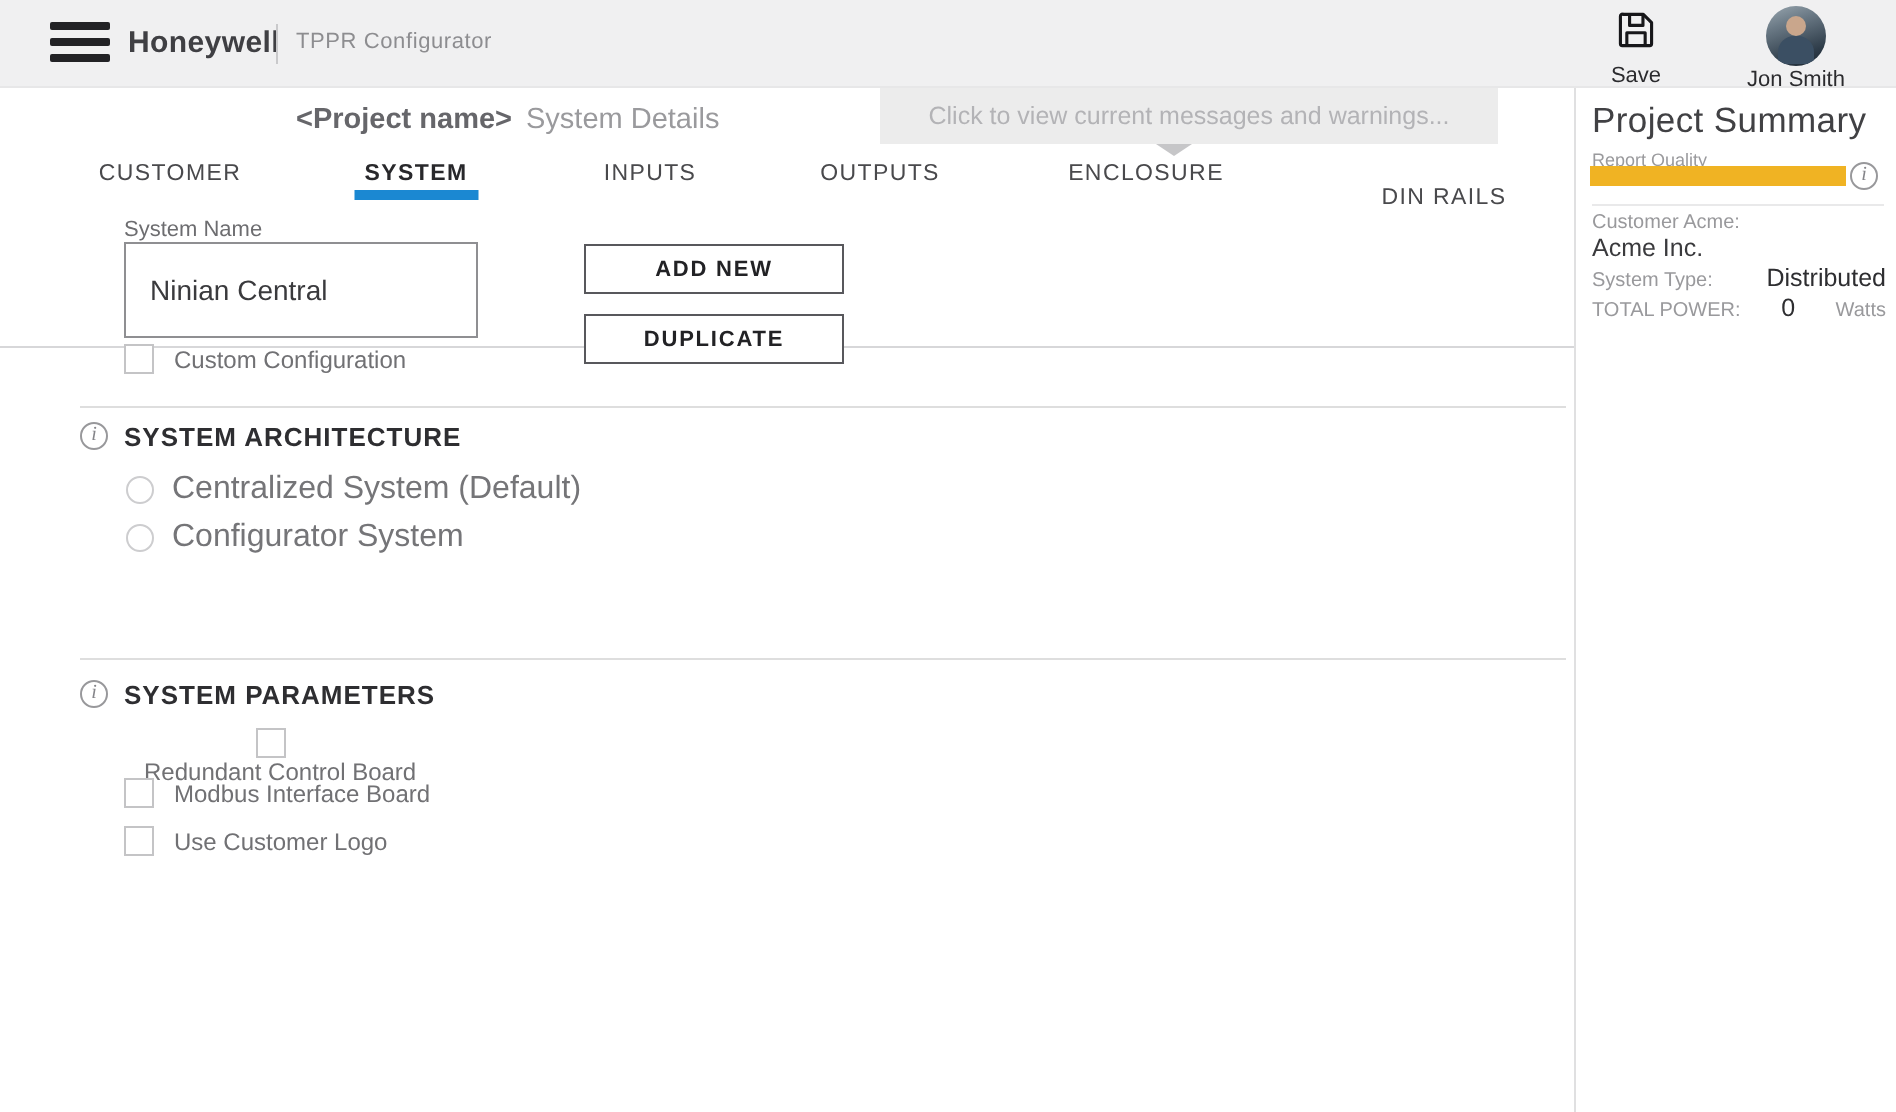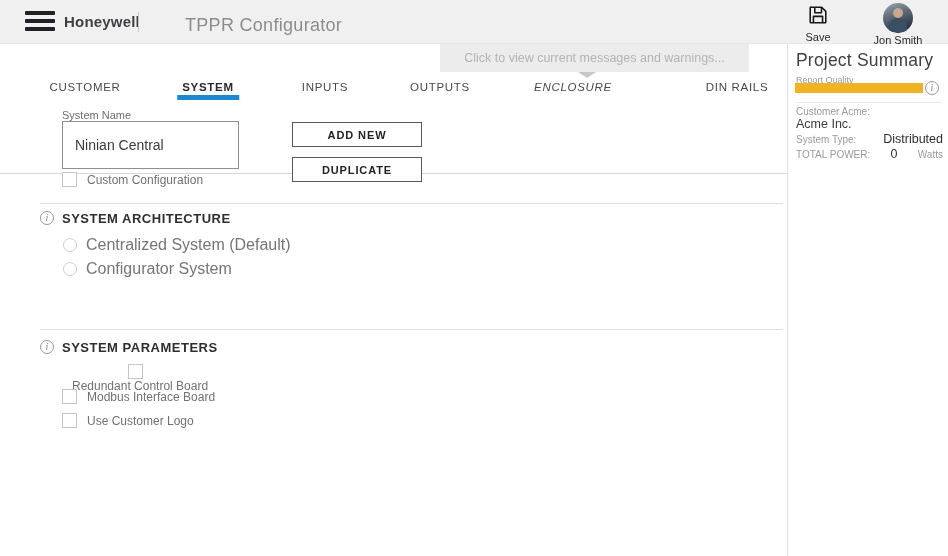--- a/index.html
+++ b/index.html
@@ -11,21 +11,21 @@
 
   
   .topbar {
     position:absolute; left:0; top:0; width:948px; height:44px;
     background:#f0f0f1; border-bottom:1px solid #e7e7e8;
   }
   .hamburger { position:absolute; left:25px; top:11px; width:30px; height:22px; cursor:pointer; }
   .hamburger span { display:block; width:30px; height:4px; background:#222225; border-radius:1px; margin-bottom:4px; }
   .brand { position:absolute; left:64px; top:13px; font-size:15px; font-weight:800; letter-spacing:0.2px; color:#3f3f43; }
   .brand-divider { position:absolute; left:138px; top:12px; width:1px; height:20px; background:#c9c9cb; }
-  .app-title { position:absolute; left:148px; top:15px; font-size:18px; color:#8d8d90; letter-spacing:0.3px;margin-left:37px; }
+  .app-title { position:absolute; left:148px; top:15px; font-size:11px; color:#8d8d90; letter-spacing:0.3px; }
   .save-btn { position:absolute; left:796px; top:4px; width:44px; text-align:center; cursor:pointer; }
   .save-btn .lbl, .user-btn .lbl { display:block; font-size:11px; color:#2b2b2e; margin-top:1px; }
   .user-btn { position:absolute; left:863px; top:1px; width:70px; text-align:center; cursor:pointer; }
   .avatar {
     width:30px; height:30px; border-radius:50%; margin:2px auto 0; position:relative; overflow:hidden;
     background:linear-gradient(160deg,#9aa7b0 0%,#6b7a86 30%,#2f3d4a 75%,#1a242e 100%);
   }
   .avatar::before { content:""; position:absolute; top:5px; left:10px; width:10px; height:10px; border-radius:50%; background:#c9a68c; }
   .avatar::after  { content:""; position:absolute; top:15px; left:6px; width:18px; height:14px; border-radius:8px 8px 0 0; background:#3b4f63; }
 
@@ -50,21 +50,21 @@
   .tab {
     position:absolute; top:5px; transform:translateX(-50%);
     font-size:11.5px; letter-spacing:0.7px; color:#49494c; cursor:pointer; white-space:nowrap;
   }
   .tab.active { font-weight:700; color:#28282b; }
   .tab.active::after {
     content:""; position:absolute; left:50%; transform:translateX(-50%);
     top:14px; width:62px; height:5px; background:var(--accent-blue,#1b88d2);
   }
   .tab-customer { left:85px; }  .tab-system { left:208px; } .tab-inputs { left:325px; }
-  .tab-outputs  { left:440px; } .tab-enclosure { left:573px;font-style:italic; } .tab-dinrails { left:737px; }
+  .tab-outputs  { left:440px; } .tab-enclosure { left:573px; } .tab-dinrails { left:722px;margin-top:12px; }
 
   
   .field-label { position:absolute; left:62px; top:109px; font-size:11px; color:#6d6d70; }
   .text-input {
     position:absolute; left:62px; top:121px; width:177px; height:48px;
     border:1px solid #8f8f92; background:#fff; font-family:inherit;
     font-size:14px; color:#3a3a3d; padding-left:12px; outline:none;
   }
   .outline-btn {
     position:absolute; left:292px; width:130px; height:25px;
@@ -144,20 +144,23 @@
       </svg>
       <span class="lbl">Save</span>
     </div>
 
     <div class="user-btn">
       <div class="avatar"></div>
       <span class="lbl">Jon Smith</span>
     </div>
   </header>
 
+  <div class="project-title">
+    <span class="pname">&lt;Project name&gt;</span><span class="ptitle">System Details</span>
+  </div>
   <div class="messages-bar">Click to view current messages and warnings...</div>
   <div class="messages-chevron"></div>
 
   <nav class="tabbar">
     <div class="tabline"></div>
     <div class="tab tab-customer">CUSTOMER</div>
     <div class="tab tab-system active">SYSTEM</div>
     <div class="tab tab-inputs">INPUTS</div>
     <div class="tab tab-outputs">OUTPUTS</div>
     <div class="tab tab-enclosure">ENCLOSURE</div>

